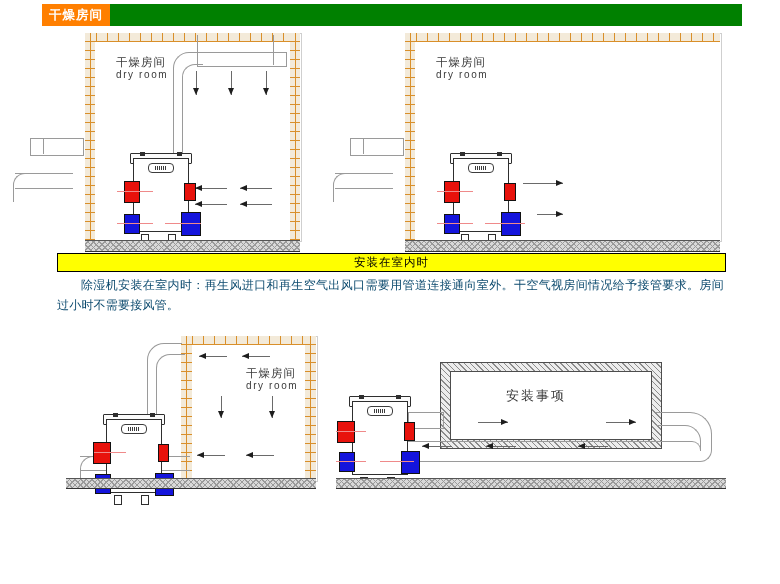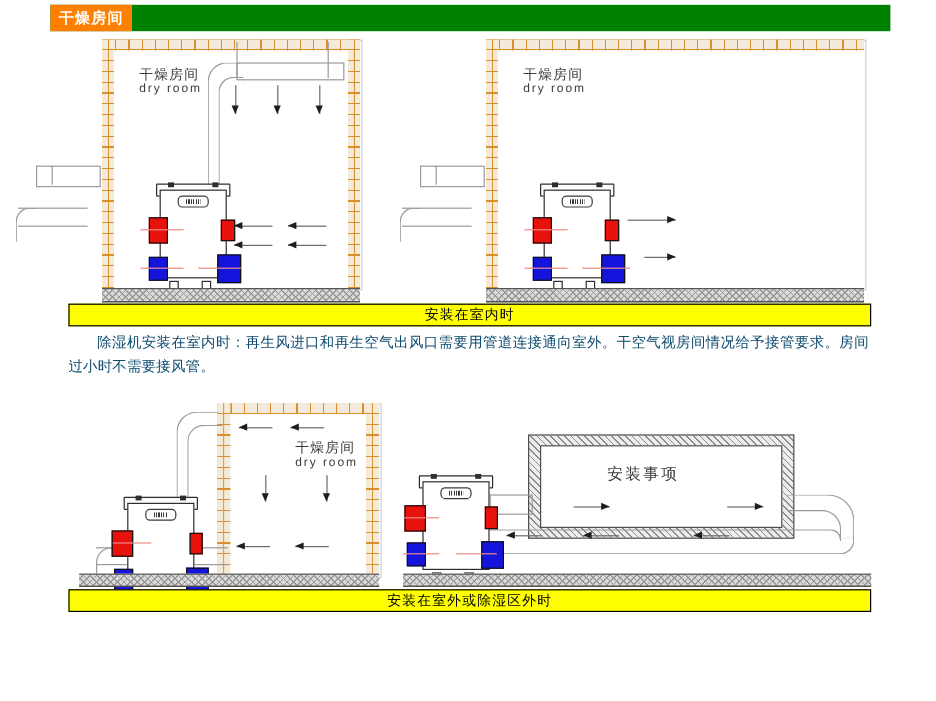--- a/index.html
+++ b/index.html
@@ -367,15 +367,14 @@
       <div class="axis" style="left:-8px;top:67px;width:30px;"></div>
       <div class="axis" style="left:36px;top:67px;width:34px;"></div>
       <div class="foot l"></div>
       <div class="foot r"></div>
     </div>
   </div>
 
   <div class="ground" style="position:absolute;left:66px;top:478px;width:250px;height:9px;"></div>
   <div class="ground" style="position:absolute;left:336px;top:478px;width:390px;height:9px;"></div>
 
-  <div class="capbar" style="left:57px;top:491px;width:667px;height:17px;">安装在室外或除湿区外时</div>
 
 </div>
 
 </body></html>

